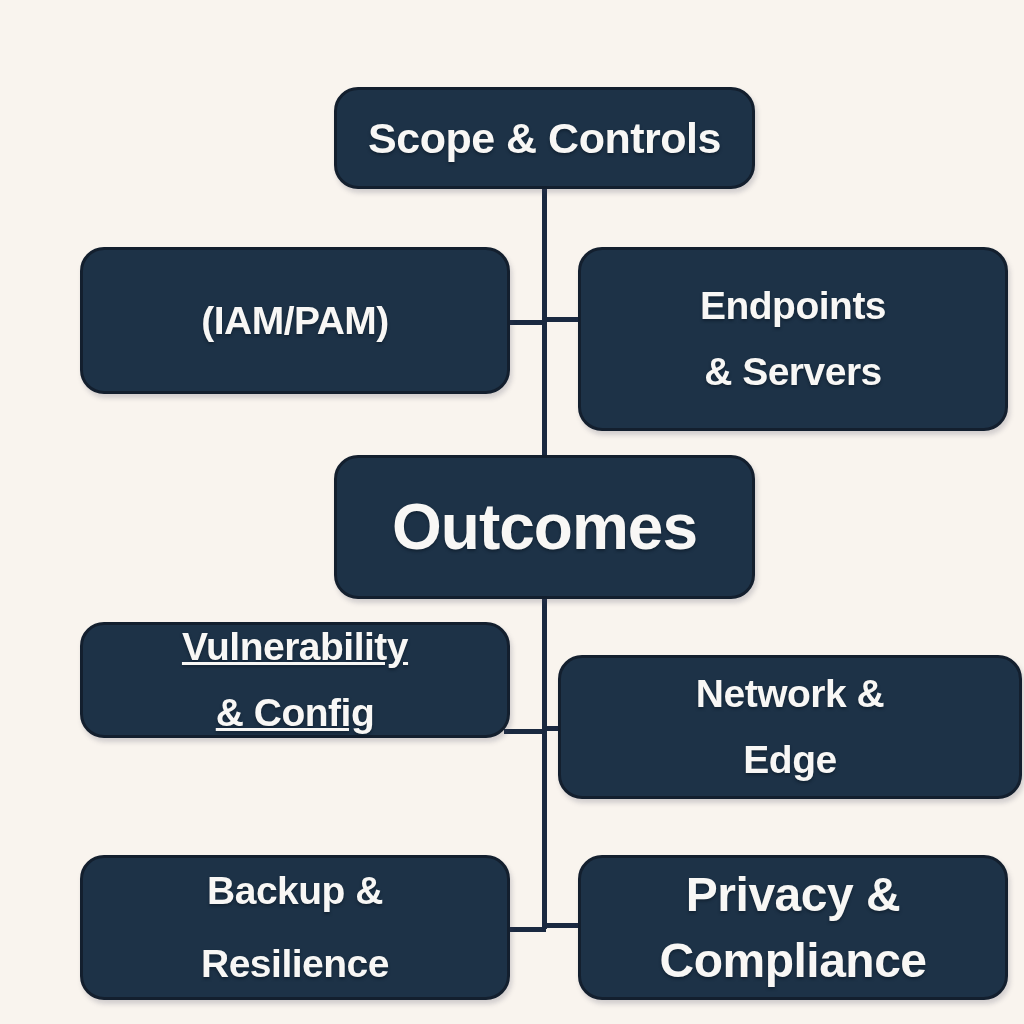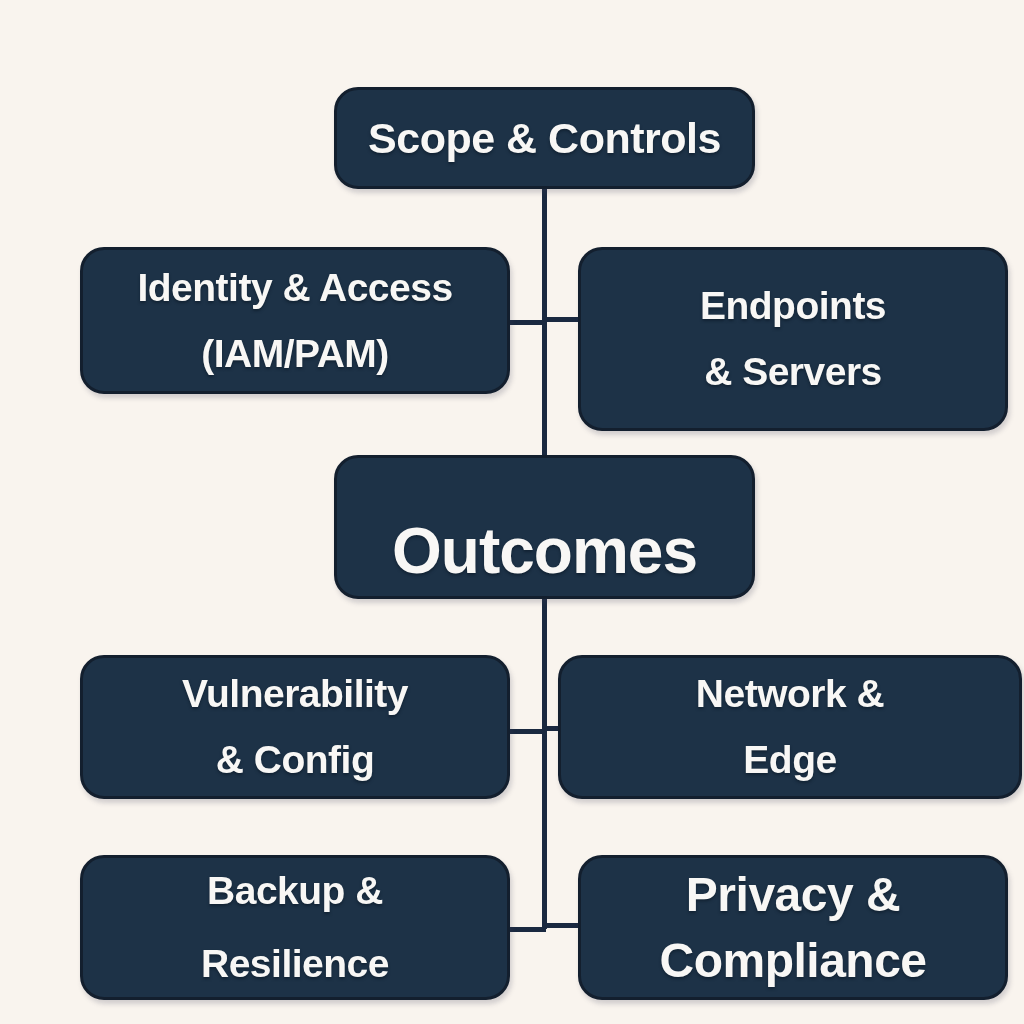--- a/index.html
+++ b/index.html
@@ -35,22 +35,22 @@
     text-align:center;
     letter-spacing:-0.5px;
     text-shadow:0 2px 3px rgba(10,22,34,0.55);
     box-shadow:2px 4px 5px rgba(70,70,90,0.22);
   }
   .node .line{display:block;}
 
   .node-scope     {left:302px; top:55px;  width:421px; height:102px; font-size:43px;}
   .node-identity  {left:48px;  top:215px; width:430px; height:147px; font-size:39px; line-height:50px;}
   .node-endpoints {left:546px; top:215px; width:430px; height:184px; font-size:39px; line-height:50px;}
-  .node-outcomes  {left:302px; top:423px; width:421px; height:144px; font-size:64px; letter-spacing:-1px;justify-content:flex-end;}
-  .node-vuln      {left:48px;  top:623px; width:430px; height:144px; font-size:39px; line-height:50px;}
+  .node-outcomes  {left:302px; top:423px; width:421px; height:144px; font-size:64px; letter-spacing:-1px;}
+  .node-vuln      {left:48px;  top:590px; width:430px; height:116px; font-size:39px; line-height:50px;text-decoration:underline;}
   .node-network   {left:526px; top:623px; width:464px; height:144px; font-size:39px; line-height:50px;}
   .node-backup    {left:48px;  top:823px; width:430px; height:145px; font-size:39px; line-height:50px;justify-content:space-between;}
   .node-privacy   {left:546px; top:823px; width:430px; height:145px; font-size:48px; line-height:50px;}
 
   .edge{
     position:absolute;
     background:var(--connector);
     z-index:1;
   }
   .edge-spine   {left:510px; top:152px; width:5px;  height:745px;}
@@ -74,21 +74,20 @@
   <div class="edge edge-h-left  edge-row4-left"></div>
   <div class="edge edge-h-right edge-row4-right"></div>
   <div class="edge edge-h-left  edge-row5-left"></div>
   <div class="edge edge-h-right edge-row5-right"></div>
 
   <div class="node node-scope">
     <span class="line">Scope &amp; Controls</span>
   </div>
 
   <div class="node node-identity">
-    <span class="line">Identity &amp; Access</span>
     <span class="line">(IAM/PAM)</span>
   </div>
 
   <div class="node node-endpoints">
     <span class="line">Endpoints</span>
     <span class="line">&amp; Servers</span>
   </div>
 
   <div class="node node-outcomes">
     <span class="line">Outcomes</span>

